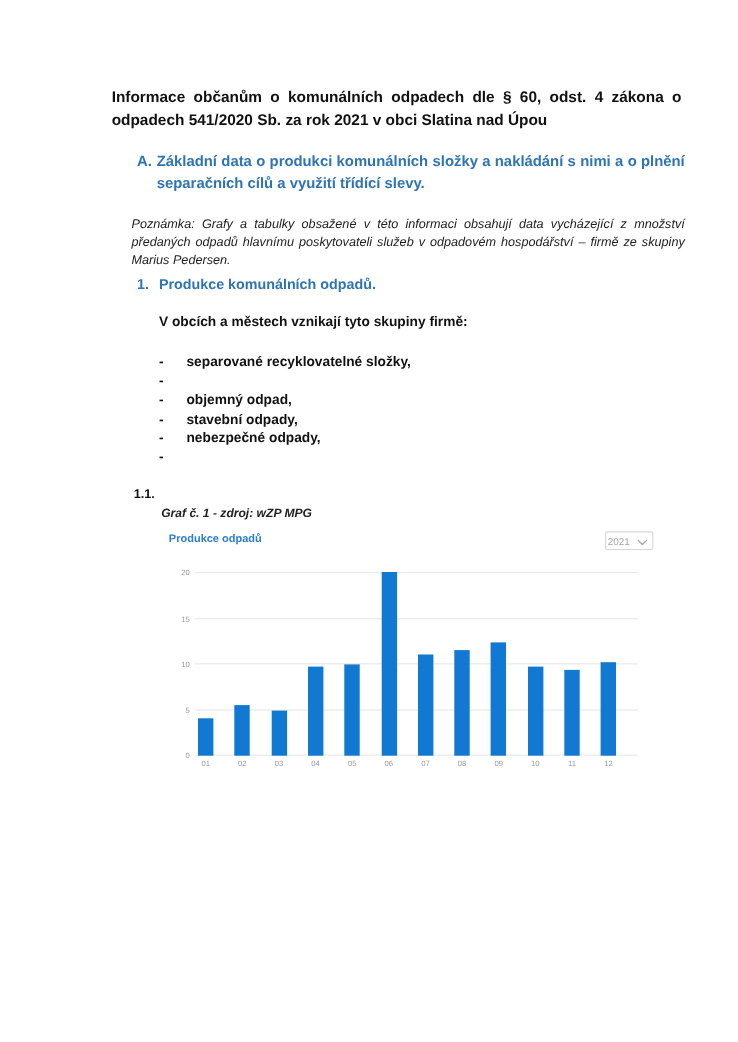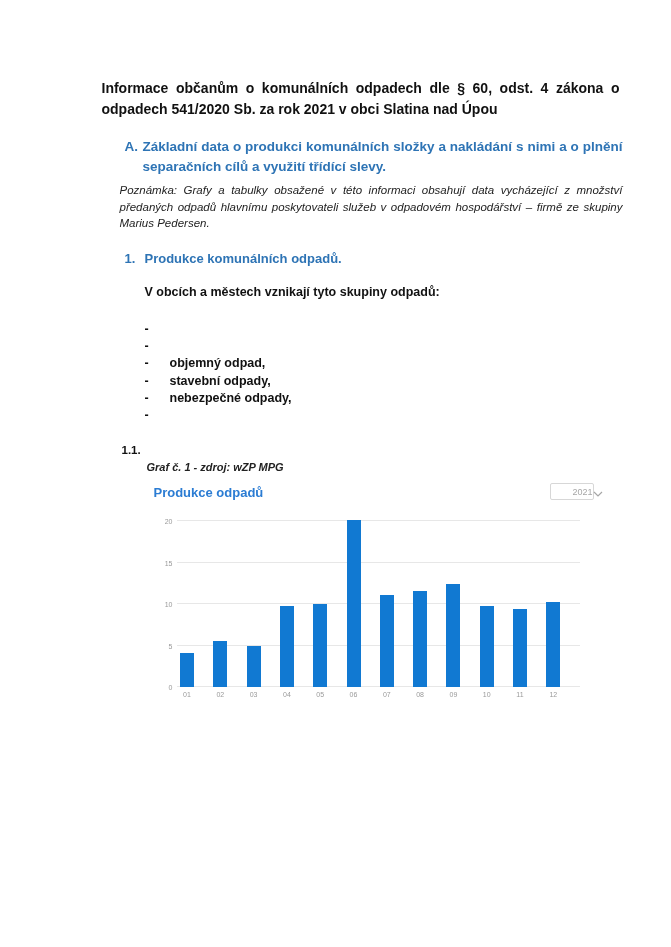--- a/index.html
+++ b/index.html
@@ -17,21 +17,21 @@
     text-align:justify; color:#111;
   }
   .heading-a {
     position:absolute; left:98px; top:137px; width:498px;
     display:flex; color:#2E74B5; font-size:13.5px; font-weight:bold; line-height:20px;
   }
   .heading-a .marker { width:18px; flex:none; }
   .heading-a .htext  { flex:1; text-align:justify; }
 
   .note {
-    position:absolute; left:93px; top:182px; width:503px;
+    position:absolute; left:93px; top:196px; width:503px;
     font-size:11.5px; font-style:italic; line-height:16.5px;
     text-align:justify; color:#222;
   }
 
   .heading-1 {
     position:absolute; left:98px; top:251px; width:480px;
     display:flex; color:#2E74B5; font-size:13px; font-weight:bold;
   }
   .heading-1 .marker { width:20px; flex:none; }
 
@@ -56,27 +56,27 @@
     position:absolute; left:120px; top:461px; width:300px;
     font-size:11px; font-style:italic; font-weight:600; color:#222;
   }
 
   
   .chart {
     position:absolute; left:127px; top:483px; width:441px; height:222px;
   }
   .chart-title {
     position:absolute; left:0; top:2px;
-    font-size:13px; font-weight:600; color:#2B7CD3;
+    font-size:10px; font-weight:600; color:#2B7CD3;
   }
   .year-dropdown {
     position:absolute; left:396px; top:0; width:44px; height:17px;
     border:1px solid #d7d7d7; border-radius:2px; background:#fff;
     display:flex; align-items:center; justify-content:space-between;
-    padding:0 4px 0 22px; cursor:pointer;
+    padding:0 4px 0 2px; cursor:pointer;
   }
   .year-dropdown .year-text { font-size:9px; color:#a6a6a6; }
   .chart-plot {
     position:absolute; left:23px; top:32px; width:403px; height:172px;
     overflow:visible;
   }
   .gridline { position:absolute; left:0; width:403px; height:1px; background:#e7e7e7; }
   .bar { position:absolute; bottom:0; width:14px; }
   .xtick {
     position:absolute; top:176px; width:20px; text-align:center;
@@ -99,25 +99,26 @@
     <div class="htext">Základní data o produkci komunálních složky a nakládání s nimi a o plnění separačních cílů a využití třídící slevy.</div>
   </div>
 
   <div class="note">Poznámka: Grafy a tabulky obsažené v této informaci obsahují data vycházející z množství předaných odpadů hlavnímu poskytovateli služeb v odpadovém hospodářství – firmě ze skupiny Marius Pedersen.</div>
 
   <div class="heading-1">
     <span class="marker">1.</span>
     <div class="htext">Produkce komunálních odpadů.</div>
   </div>
 
-  <div class="intro">V obcích a městech vznikají tyto skupiny odpadů:</div>
+  <div class="intro">V obcích a městech vznikají tyto skupiny firmě:</div>
 
   <ul class="waste-list">
       <li>
         <span class="bullet">-</span>
+        <span>separované recyklovatelné složky,</span>
       </li>
       <li>
         <span class="bullet">-</span>
       </li>
       <li>
         <span class="bullet">-</span>
         <span>objemný odpad,</span>
       </li>
       <li>
         <span class="bullet">-</span>

